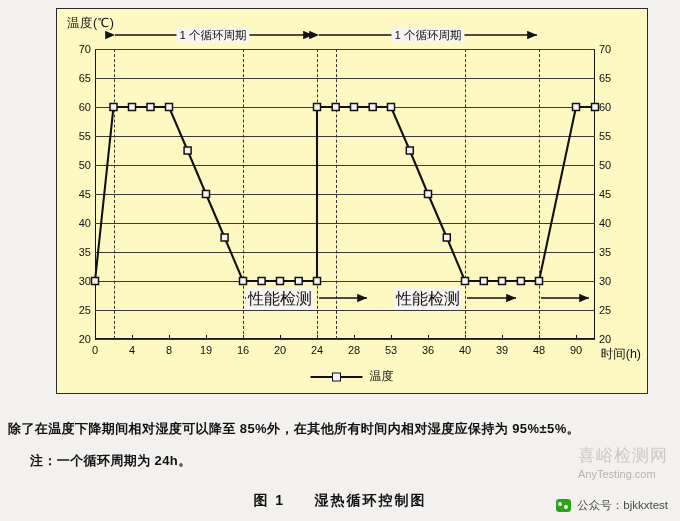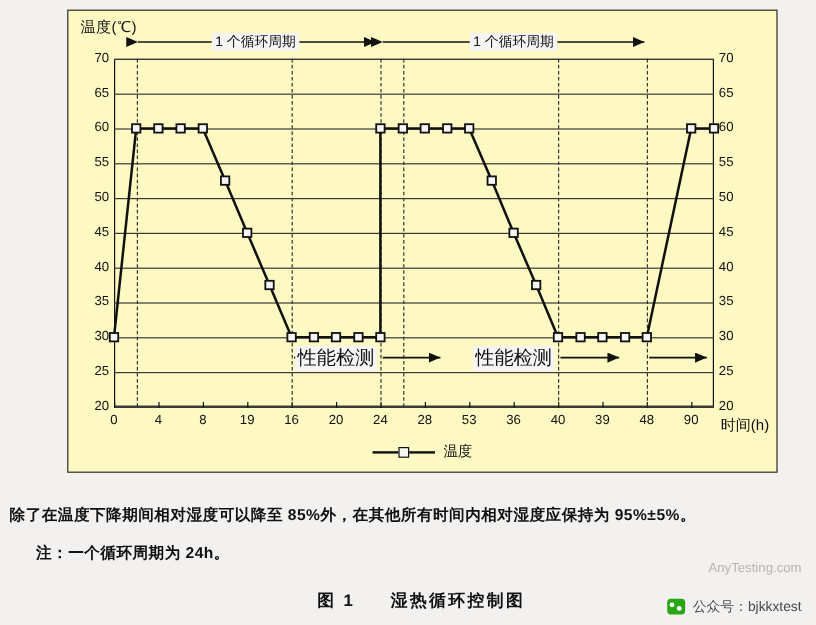--- a/index.html
+++ b/index.html
@@ -131,21 +131,20 @@
   .note2{ left:30px; top:452px; }
   .figcap{
     position:absolute;
     left:50%;
     top:492px;
     transform:translateX(-50%);
     font-size:14px;
     font-weight:bold;
     letter-spacing:2px;
     white-space:nowrap;
-    margin-left:11px;
   }
   .wm{
     position:absolute;
     right:12px; bottom:40px;
     text-align:left;
     color:#b9b3ad;
     font-size:11px;
     line-height:1.3;
     user-select:none;
   }
@@ -327,19 +326,20 @@
 <div class="note note1">除了在温度下降期间相对湿度可以降至 85%外，在其他所有时间内相对湿度应保持为 95%±5%。</div>
 <div class="note note2">注：一个循环周期为 24h。</div>
 
 <div class="figcap">
   <span>图 1</span>
   &nbsp;&nbsp;&nbsp;
   <span>湿热循环控制图</span>
 </div>
 
 <div class="wm">
+  <div class="wm-big">喜峪检测网</div>
   <div>AnyTesting.com</div>
 </div>
 
 <div class="wx">
   <span class="wx-logo"></span>
   <span>公众号：bjkkxtest</span>
 </div>
 
 </body></html>

